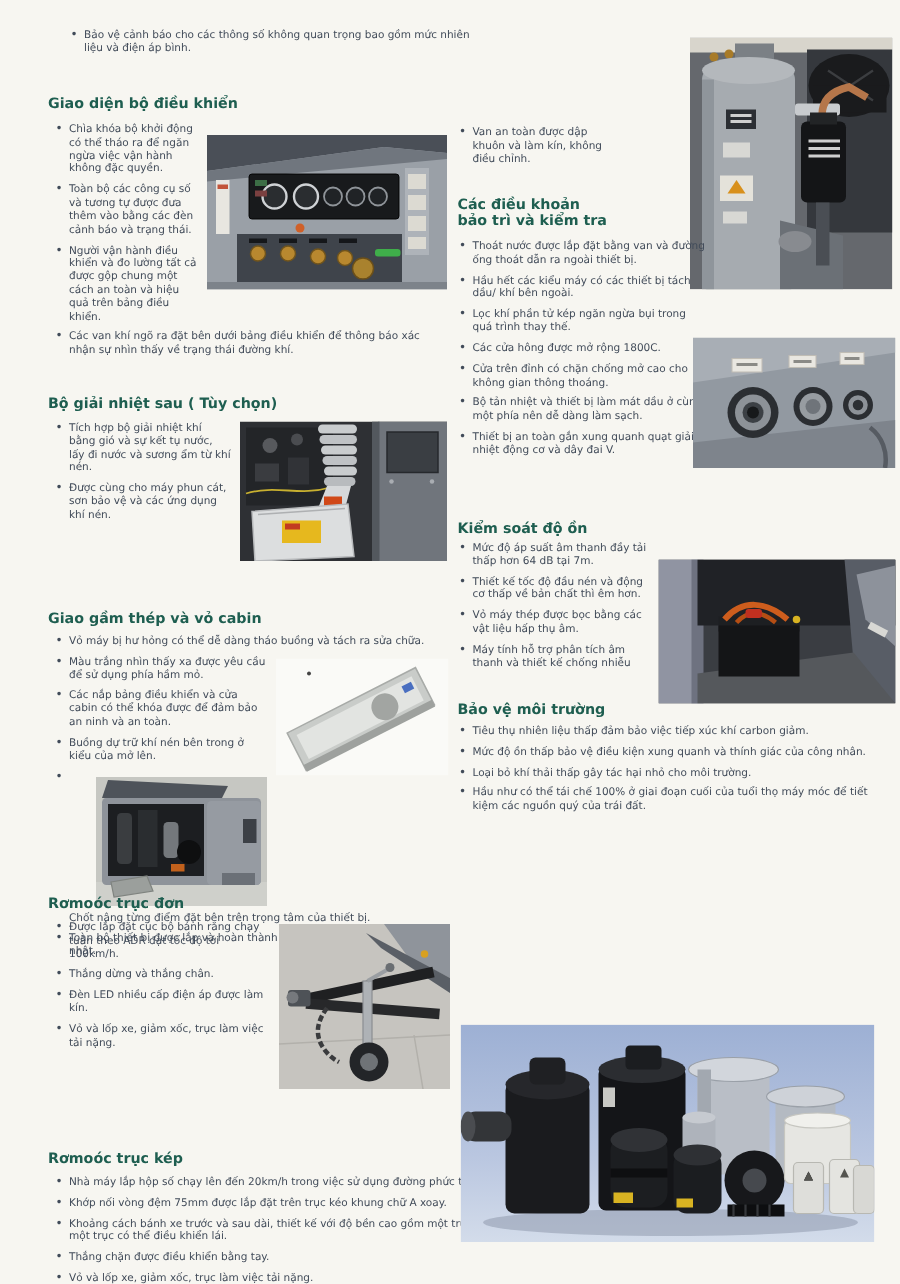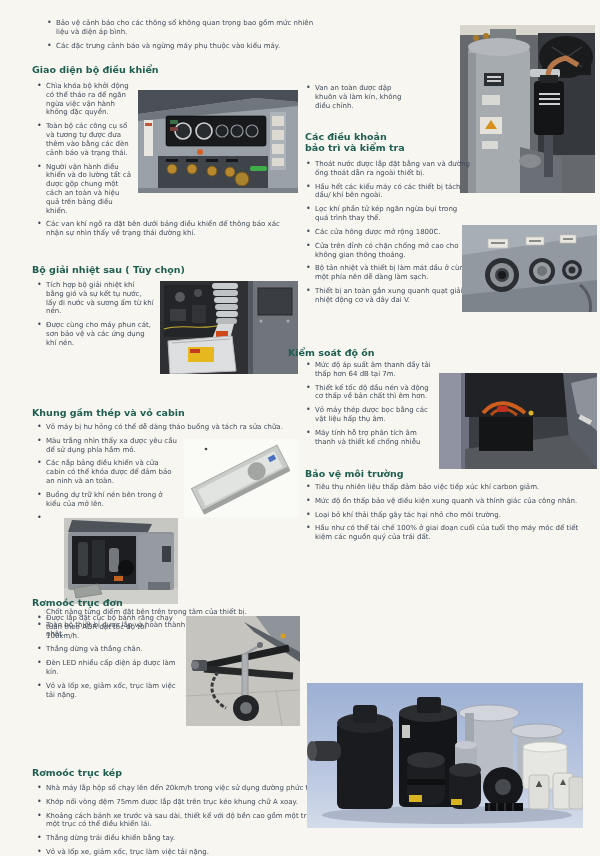--- a/index.html
+++ b/index.html
@@ -15,21 +15,20 @@
   svg{display:block;}
 </style>
 </head>
 <body>
 
 <div class="page">
 
   <div class="body" style="left:46px;top:19px;width:275px;">
     <ul>
       <li>Bảo vệ cảnh báo cho các thông số không quan trọng bao gồm mức nhiên liệu và điện áp bình.</li>
-      <li>Các đặc trưng cảnh báo và ngừng máy phụ thuộc vào kiểu máy.</li>
     </ul>
   </div>
 
   <h3 class="sec" style="left:32px;top:64px;">Giao diện bộ điều khiển</h3>
   <div class="body" style="left:36px;top:82px;width:262px;">
     <svg class="fr" style="margin:8px 0 5px 6px;" width="160" height="103" viewBox="0 0 160 103">
       <rect width="160" height="103" fill="#9aa0a7"></rect>
       <polygon points="0,0 160,0 160,12 118,8 0,24" fill="#4a4f57"></polygon>
       <polygon points="0,24 118,8 160,12 160,16 0,31" fill="#70767e"></polygon>
       <rect x="6" y="30" width="9" height="36" fill="#e8e6e0"></rect>
@@ -96,21 +95,21 @@
       <rect x="28" y="66" width="26" height="15" fill="#e6b81e"></rect>
         <rect x="30" y="68" width="10" height="4" fill="#c23b20"></rect>
       <line x1="12" y1="62" x2="70" y2="58" stroke="#aeb0b2" stroke-width="1"></line>
     </svg>
     <ul>
       <li>Tích hợp bộ giải nhiệt khí bằng gió và sự kết tụ nước, lấy đi nước và sương ẩm từ khí nén.</li>
       <li>Được cùng cho máy phun cát, sơn bảo vệ và các ứng dụng khí nén.</li>
     </ul>
   </div>
 
-  <h3 class="sec" style="left:32px;top:407px;">Khung gầm thép và vỏ cabin</h3>
+  <h3 class="sec" style="left:32px;top:407px;">Giao gầm thép và vỏ cabin</h3>
   <div class="body" style="left:36px;top:423px;width:263px;">
     <ul>
       <li>Vỏ máy bị hư hỏng có thể dễ dàng tháo buồng và tách ra sửa chữa.</li>
     </ul>
     <svg class="fr" style="margin:2px 0 4px 6px;" width="115" height="78" viewBox="0 0 115 78">
       <rect width="115" height="78" fill="#fafaf7"></rect>
       <circle cx="22" cy="10" r="1.3" fill="#444"></circle>
       <g transform="rotate(-27 57 39)">
         <rect x="8" y="26" width="96" height="28" fill="#c9ccc9" stroke="#a8aba8" stroke-width="1"></rect>
         <rect x="13" y="30" width="86" height="18" fill="#e2e4e1"></rect>
@@ -173,21 +172,21 @@
       <li>Vỏ và lốp xe, giảm xốc, trục làm việc tải nặng.</li>
     </ul>
   </div>
 
   <h3 class="sec" style="left:32px;top:767px;">Rơmoóc trục kép</h3>
   <div class="body" style="left:36px;top:784px;width:320px;">
     <ul>
       <li>Nhà máy lắp hộp số chạy lên đến 20km/h trong việc sử dụng đường phức tạp.</li>
       <li>Khớp nối vòng đệm 75mm được lắp đặt trên trục kéo khung chữ A xoay.</li>
       <li>Khoảng cách bánh xe trước và sau dài, thiết kế với độ bền cao gồm một trục cố định và một trục có thể điều khiển lái.</li>
-      <li>Thắng dừng trái điều khiển bằng tay.</li>
+      <li>Thắng chặn được điều khiển bằng tay.</li>
       <li>Vỏ và lốp xe, giảm xốc, trục làm việc tải nặng.</li>
     </ul>
   </div>
 
   <div class="body" style="left:305px;top:84px;width:110px;">
     <ul>
       <li>Van an toàn được dập khuôn và làm kín, không điều chỉnh.</li>
     </ul>
   </div>
   <div class="ph" style="left:460px;top:25px;width:135px;height:168px;">
@@ -255,21 +254,21 @@
       <circle cx="80" cy="46" r="13" fill="#2b2e32"></circle>
         <circle cx="80" cy="46" r="9" fill="#979ca1"></circle>
         <circle cx="80" cy="46" r="5" fill="#6f747a"></circle>
       <circle cx="110" cy="45" r="10" fill="#2b2e32"></circle>
         <circle cx="110" cy="45" r="6.5" fill="#8d9298"></circle>
         <circle cx="110" cy="45" r="3.5" fill="#2c2f33"></circle>
       <path d="M118,60 C126,66 130,76 128,87" stroke="#565b62" stroke-width="3" fill="none"></path>
     </svg>
   </div>
 
-  <h3 class="sec" style="left:288px;top:347px;width:140px;">Kiểm soát độ ồn</h3>
+  <h3 class="sec" style="left:305px;top:347px;width:140px;">Kiểm soát độ ồn</h3>
   <div class="body" style="left:305px;top:361px;width:292px;">
     <svg class="fr" style="margin:12px 0 4px 4px;" width="158" height="96" viewBox="0 0 158 96">
       <rect width="158" height="96" fill="#3a3d42"></rect>
       <rect width="26" height="96" fill="#9094a2"></rect>
         <rect x="22" width="8" height="96" fill="#6e7280"></rect>
       <rect x="26" width="132" height="44" fill="#202226"></rect>
       <polygon points="124,0 158,0 158,96 130,68" fill="#585d66"></polygon>
       <polygon points="132,10 158,4 158,58 138,40" fill="#8d929b"></polygon>
       <rect x="140" y="44" width="13" height="5" fill="#d8d8d4" transform="rotate(28 146 46)"></rect>
       <polygon points="26,76 130,62 158,96 26,96" fill="#55585c"></polygon>

